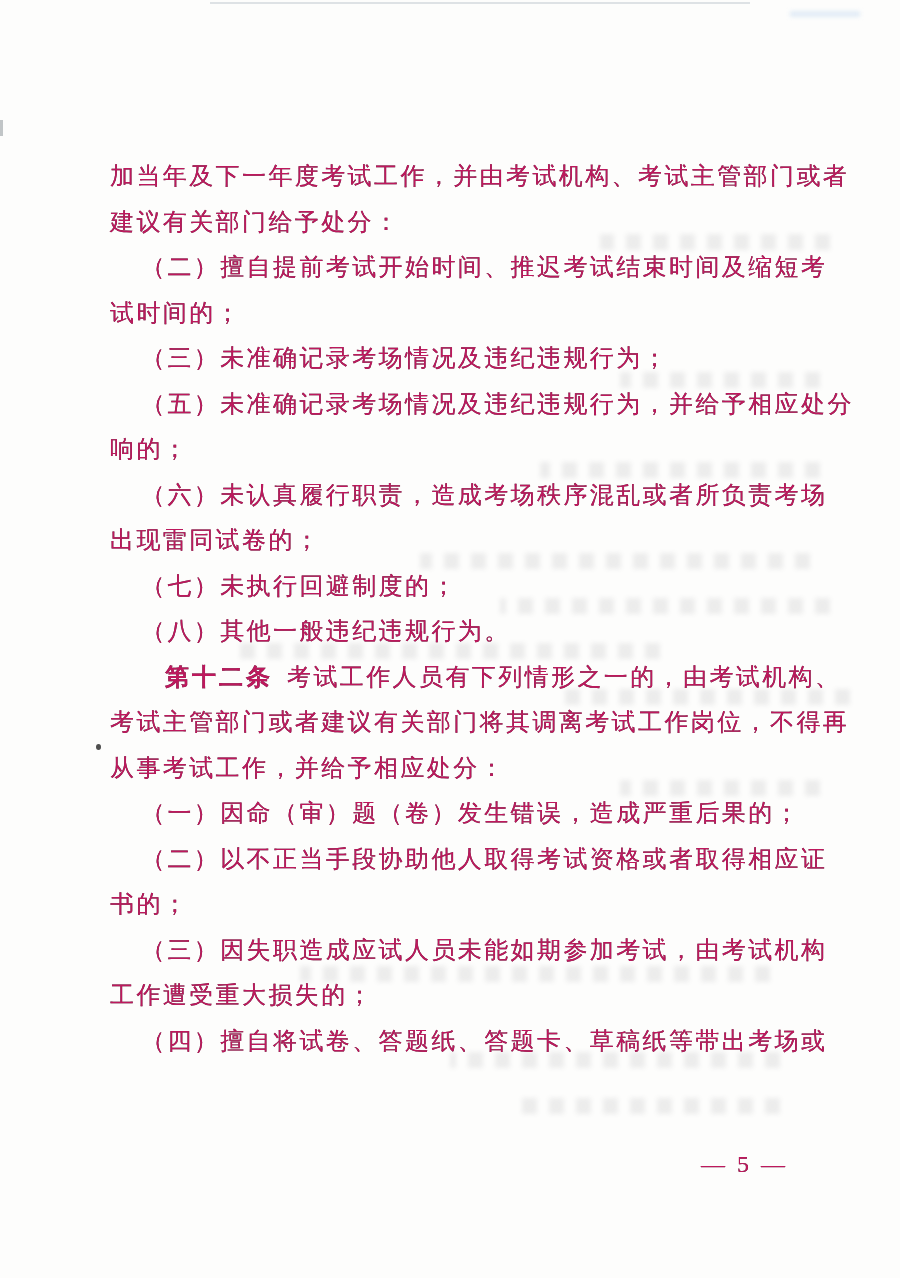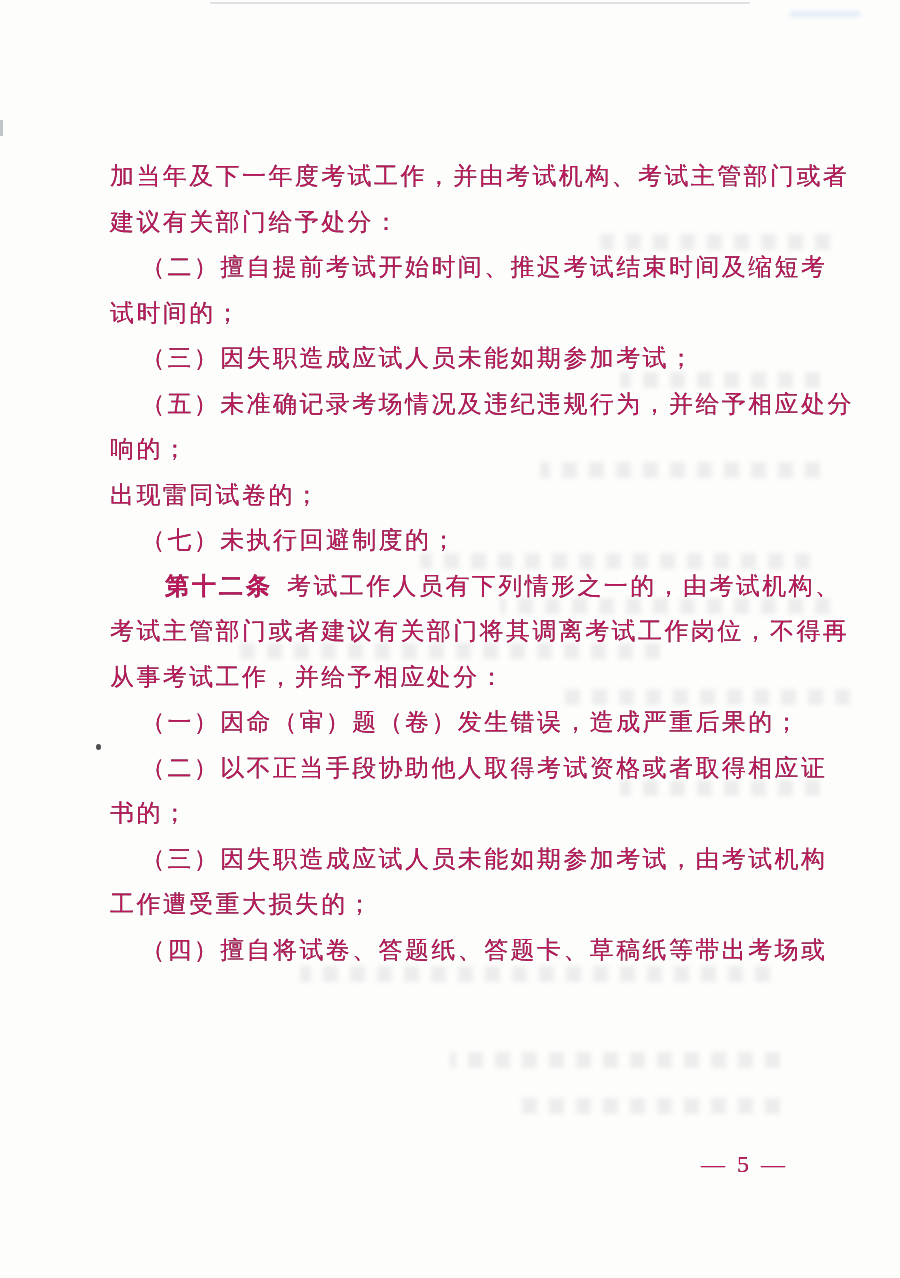--- a/index.html
+++ b/index.html
@@ -127,25 +127,27 @@
   <div class="bleed b8"></div>
   <div class="bleed b9"></div>
   <div class="bleed b10"></div>
   <div class="bleed b11"></div>
 
   <div class="textblock">
     <div class="line">加当年及下一年度考试工作，并由考试机构、考试主管部门或者</div>
     <div class="line">建议有关部门给予处分：</div>
     <div class="line ind">（二）擅自提前考试开始时间、推迟考试结束时间及缩短考</div>
     <div class="line">试时间的；</div>
-    <div class="line ind">（三）因失职造成应试人员未能如期参加考试；</div>
+    <div class="line ind">（三）未准确记录考场情况及违纪违规行为；</div>
     <div class="line ind">（五）未准确记录考场情况及违纪违规行为，并给予相应处分</div>
     <div class="line">响的；</div>
+    <div class="line ind">（六）未认真履行职责，造成考场秩序混乱或者所负责考场</div>
     <div class="line">出现雷同试卷的；</div>
     <div class="line ind">（七）未执行回避制度的；</div>
+    <div class="line ind">（八）其他一般违纪违规行为。</div>
     <div class="line art12">
       <span class="article-heading">第十二条</span><span>考试工作人员有下列情形之一的，由考试机构、</span>
     </div>
     <div class="line">考试主管部门或者建议有关部门将其调离考试工作岗位，不得再</div>
     <div class="line">从事考试工作，并给予相应处分：</div>
     <div class="line ind">（一）因命（审）题（卷）发生错误，造成严重后果的；</div>
     <div class="line ind">（二）以不正当手段协助他人取得考试资格或者取得相应证</div>
     <div class="line">书的；</div>
     <div class="line ind">（三）因失职造成应试人员未能如期参加考试，由考试机构</div>
     <div class="line">工作遭受重大损失的；</div>

